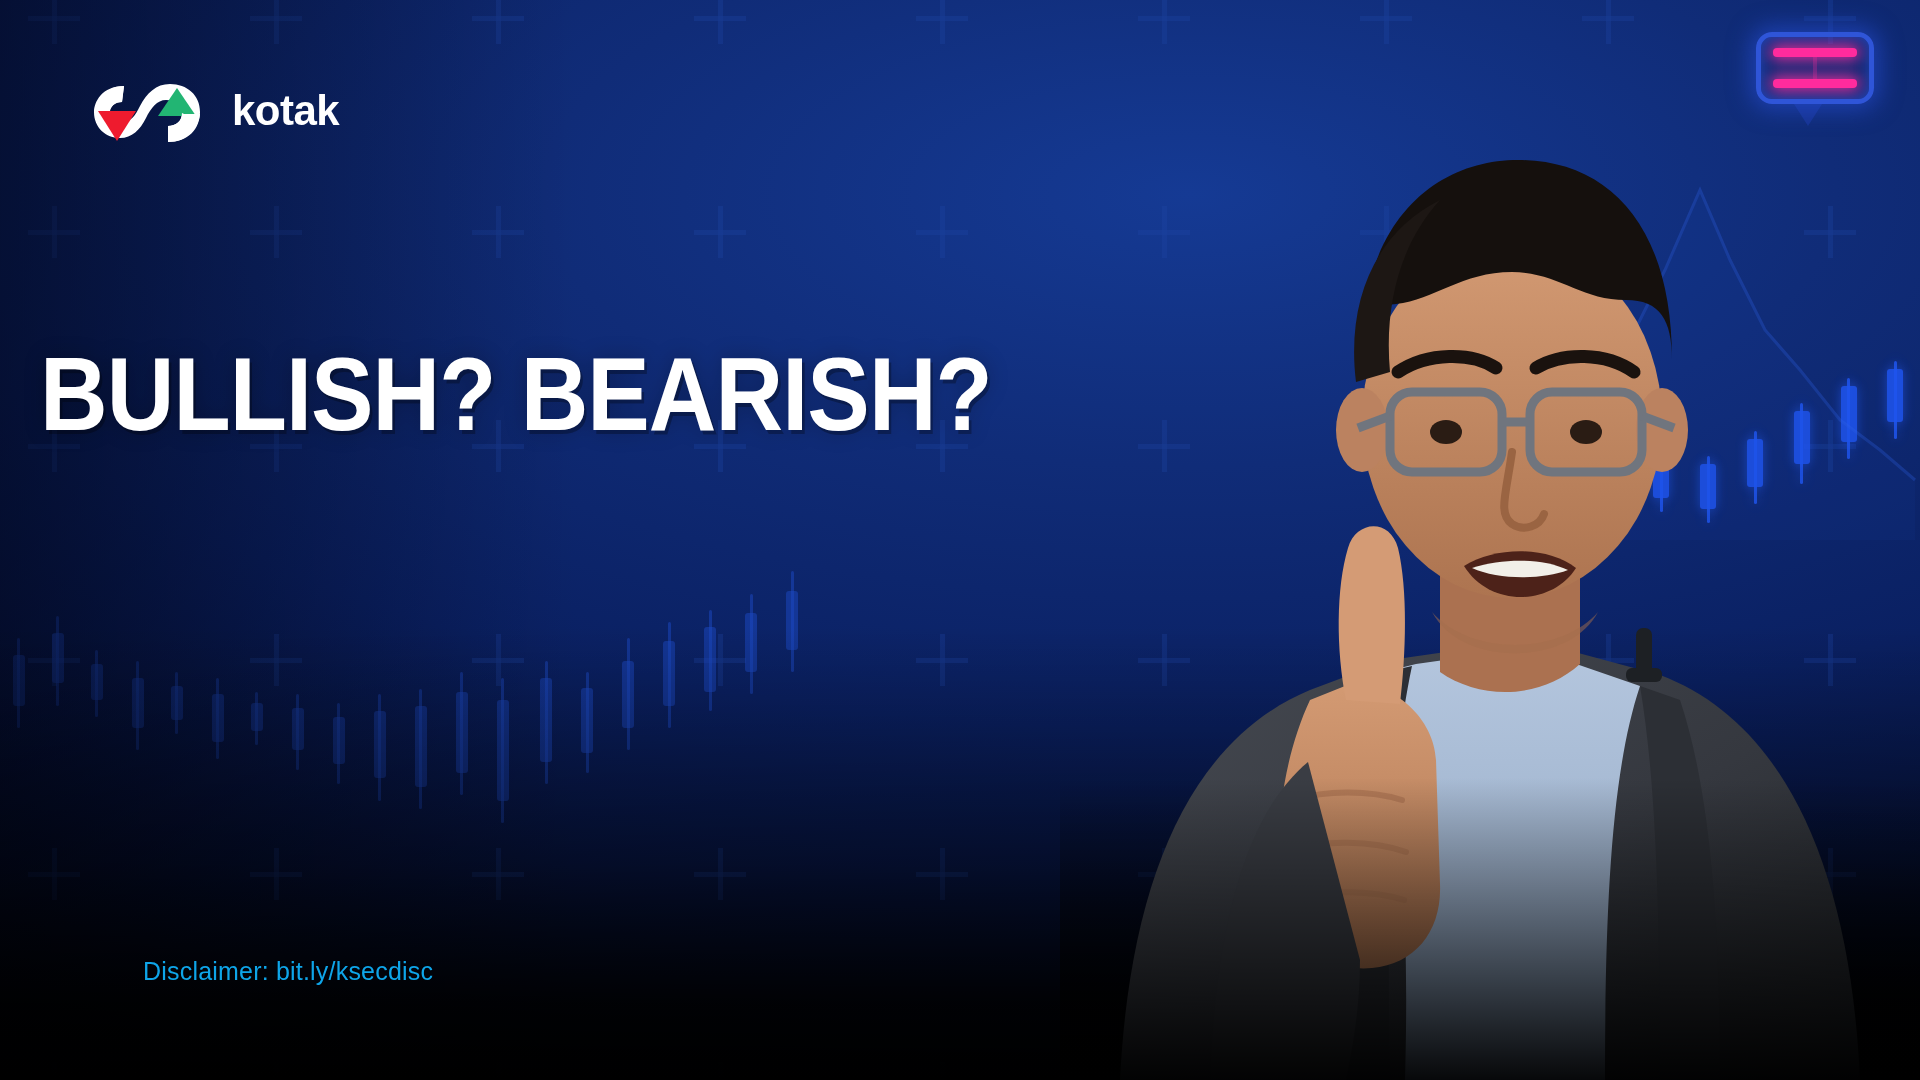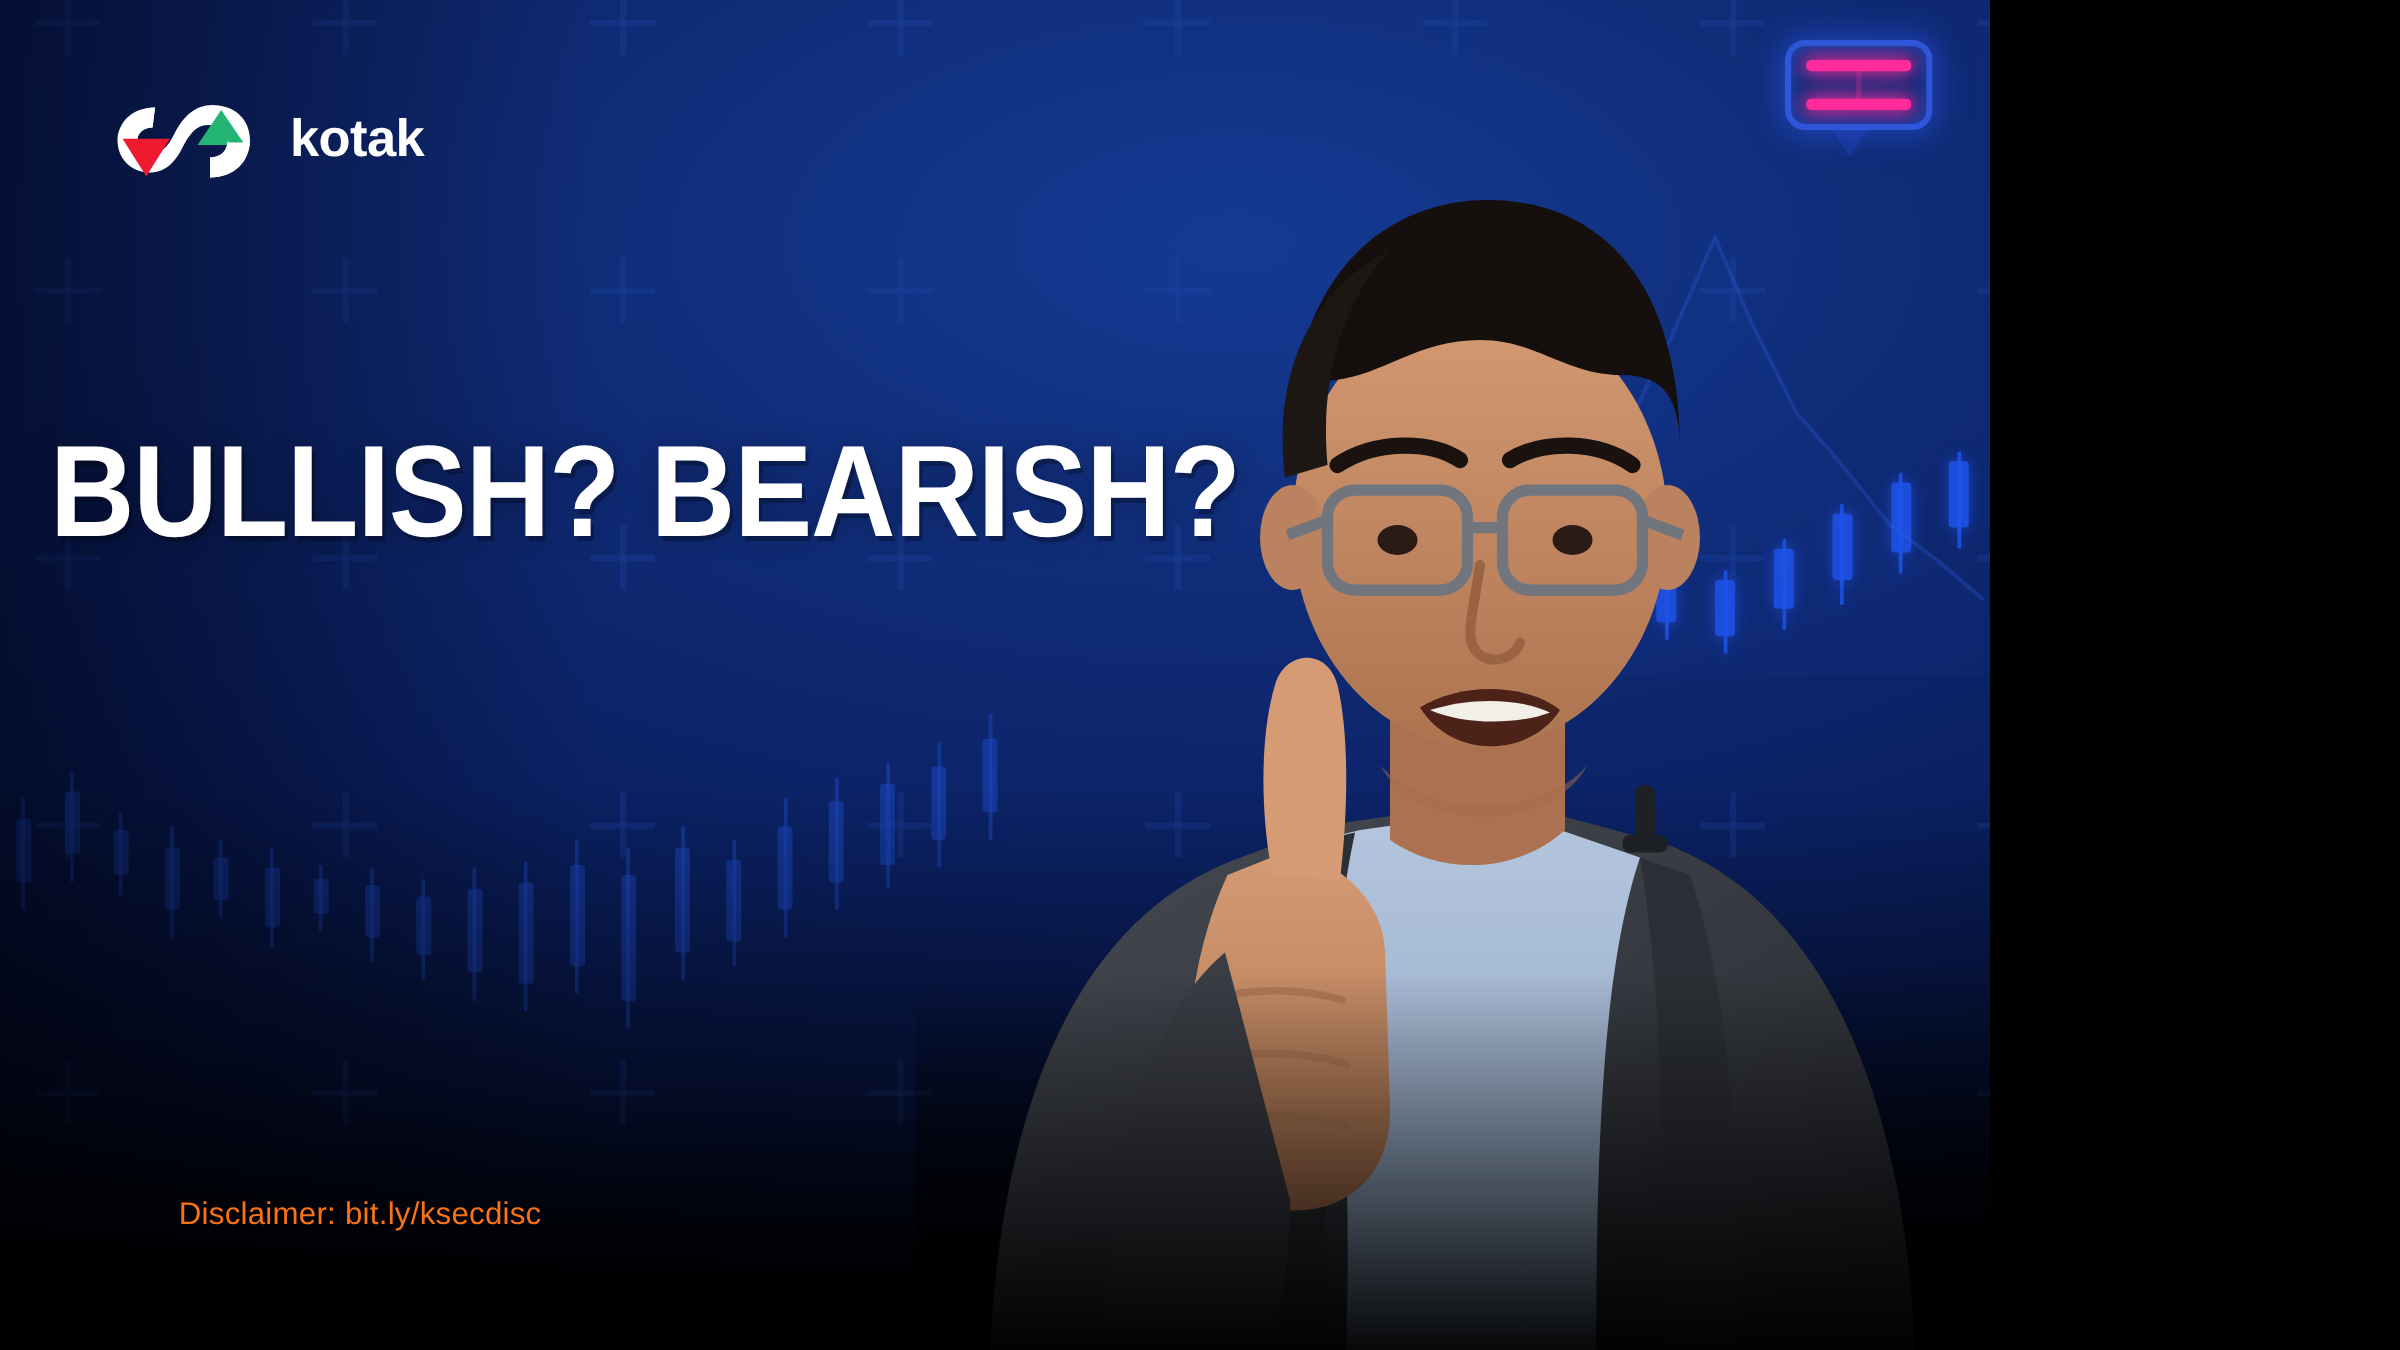--- a/index.html
+++ b/index.html
@@ -6,21 +6,21 @@
   html, body {
     width:1920px; height:1080px;
     overflow:hidden;
     background:#000;
     font-family:"Liberation Sans", sans-serif;
   }
 
   
   #stage {
     position:relative;
-    width:1592px; height:1080px;
+    width:1920px; height:1080px;
     overflow:hidden;
     background:#0a2162;
   }
 
   
   .bg-base {
     position:absolute; inset:0;
     background:
       radial-gradient(ellipse 120% 90% at 62% 18%, #153a94 0%, #102c78 28%, #0a2062 55%, #061340 80%, #020a22 100%);
   }
@@ -148,21 +148,21 @@
     transform:scaleX(.93);
     transform-origin:left center;
     display:block;
     text-shadow:2px 3px 0 rgba(120,0,14,.45);
   }
 
   
   .disclaimer {
     position:absolute; left:143px; top:957px;
     z-index:7;
-    color:#f97316;
+    color:#0ea5e9;
     font-size:25px;
     font-weight:normal;
     letter-spacing:.2px;
     white-space:nowrap;
   }
 
   
   .presenter {
     position:absolute; right:0; bottom:0;
     width:860px; height:1080px;

